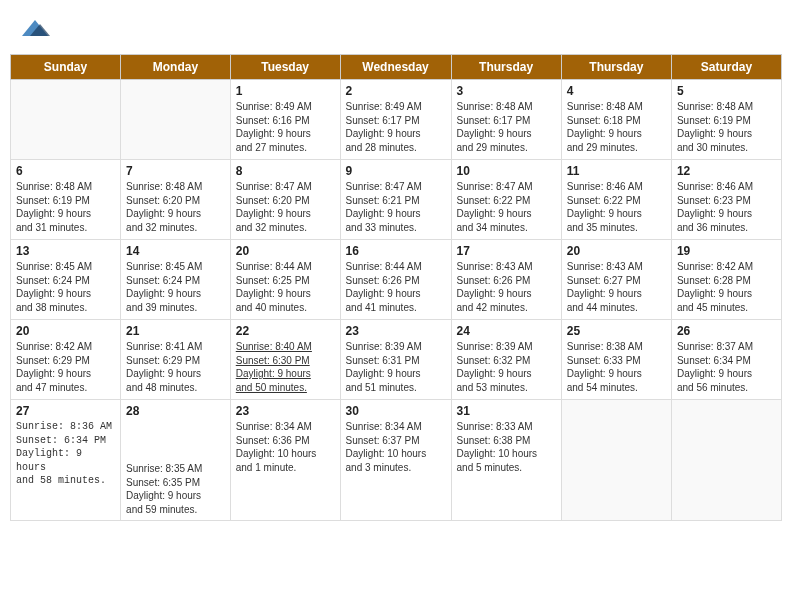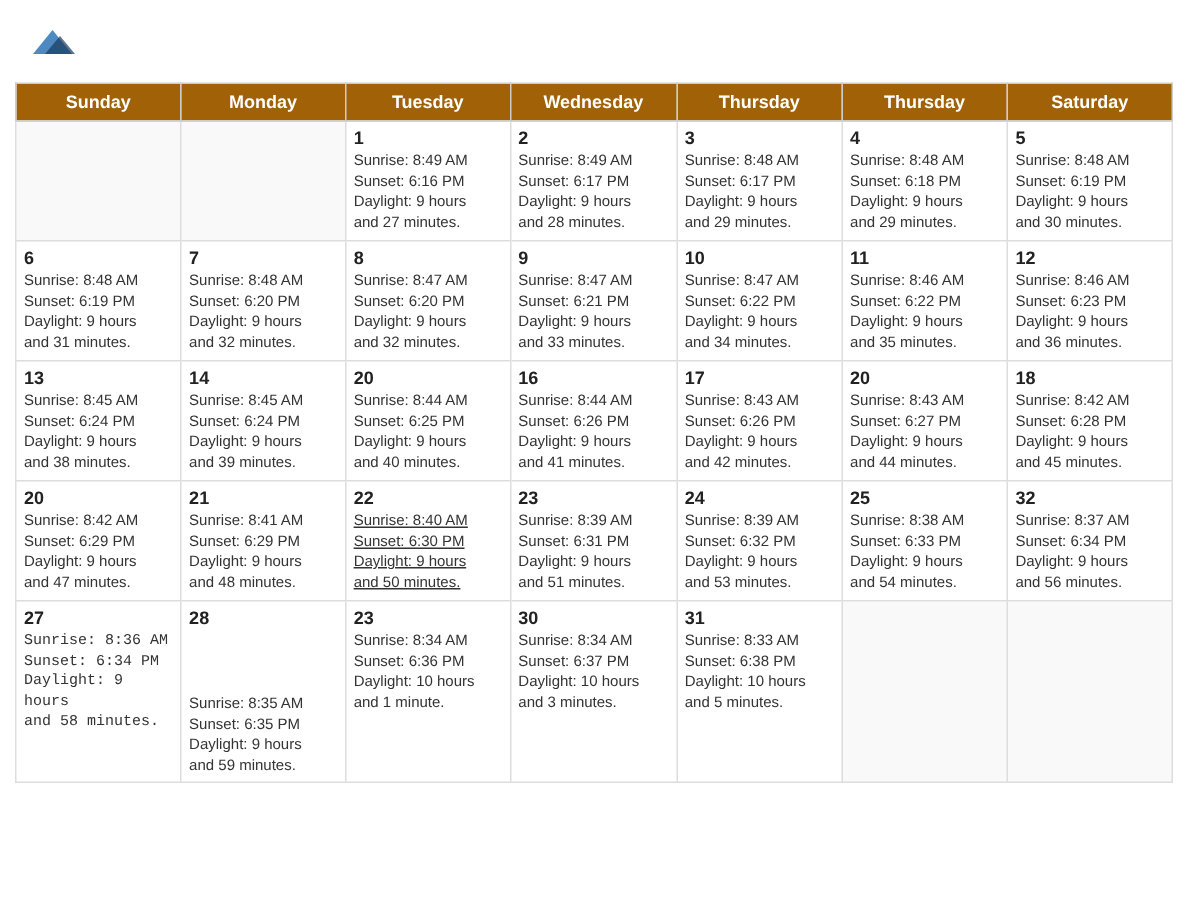--- a/index.html
+++ b/index.html
@@ -254,21 +254,21 @@
 and 42 minutes.</div>
         </td>
         <td>
           <span class="day-num">20</span>
           <div class="cell-text" style="white-space: pre-line;">Sunrise: 8:43 AM
 Sunset: 6:27 PM
 Daylight: 9 hours
 and 44 minutes.</div>
         </td>
         <td>
-          <span class="day-num">18</span>
+          <span class="day-num">19</span>
           <div class="cell-text" style="white-space: pre-line;">Sunrise: 8:42 AM
 Sunset: 6:28 PM
 Daylight: 9 hours
 and 45 minutes.</div>
         </td>
       </tr>
       <tr>
         <td>
           <span class="day-num">20</span>
           <div class="cell-text" style="white-space: pre-line;">Sunrise: 8:42 AM
@@ -305,21 +305,21 @@
 and 53 minutes.</div>
         </td>
         <td>
           <span class="day-num">25</span>
           <div class="cell-text" style="white-space: pre-line;">Sunrise: 8:38 AM
 Sunset: 6:33 PM
 Daylight: 9 hours
 and 54 minutes.</div>
         </td>
         <td>
-          <span class="day-num">32</span>
+          <span class="day-num">26</span>
           <div class="cell-text" style="white-space: pre-line;">Sunrise: 8:37 AM
 Sunset: 6:34 PM
 Daylight: 9 hours
 and 56 minutes.</div>
         </td>
       </tr>
       <tr>
         <td>
           <span class="day-num">27</span>
           <div class="cell-text" style="white-space: pre-line; font-family: Liberation Mono, monospace;">Sunrise: 8:36 AM

